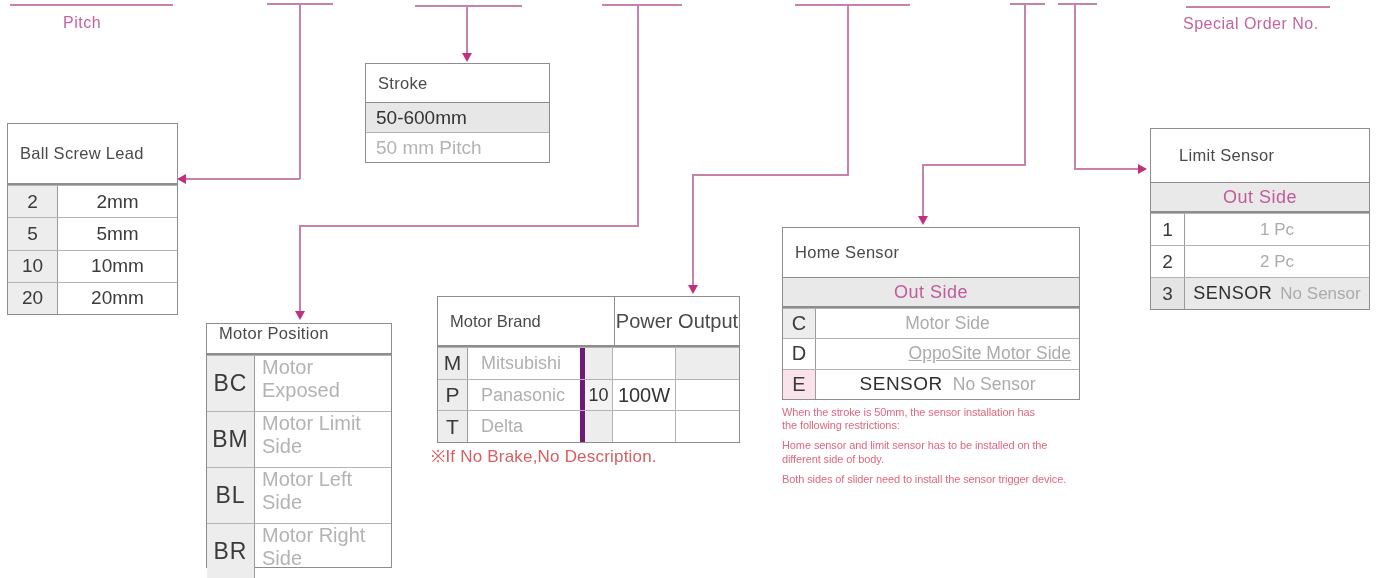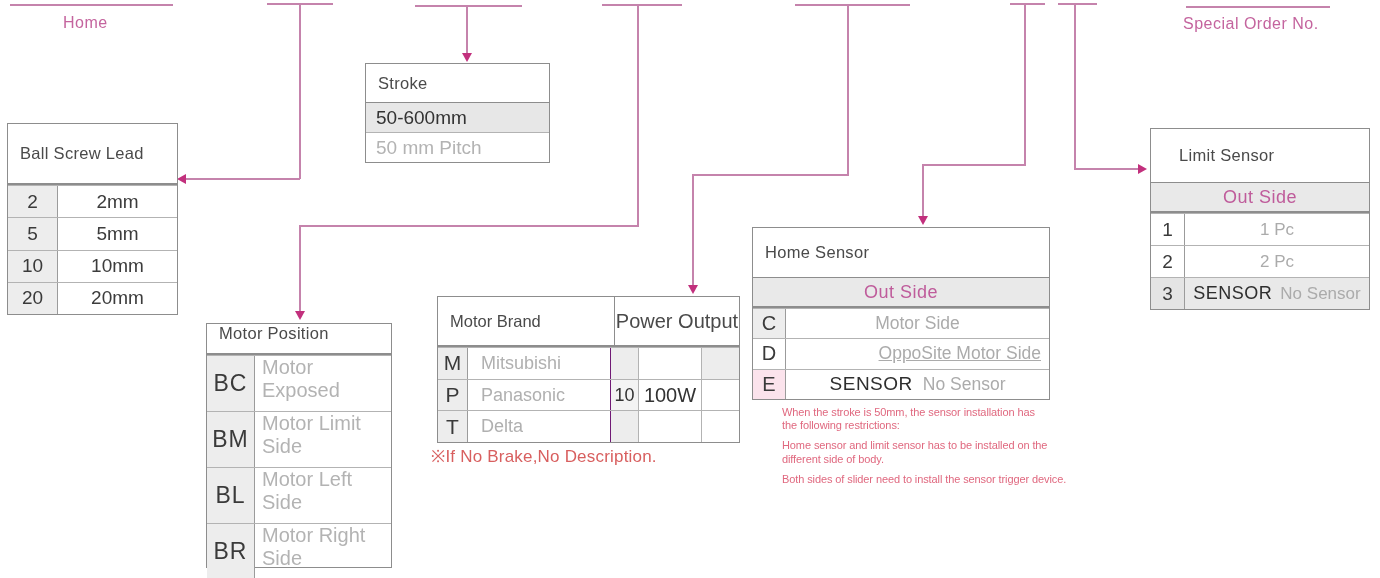--- a/index.html
+++ b/index.html
@@ -44,32 +44,32 @@
   #motor-pos .tbl-title { height:58px; align-items:flex-end; padding-bottom:10px; }
   #motor-pos .code { width:48px; font-size:23px; letter-spacing:1px; }
   #motor-pos .val { justify-content:flex-start; align-items:flex-end; padding:0 0 9px 7px; color:#b3b3b3; font-size:20px; }
 
   
   #motor-brand { left:437px; top:296px; width:303px; height:147px; }
   #motor-brand .hdr { display:flex; height:50px; border-bottom:2px solid #8d8d8d; }
   #motor-brand .hdr-brand { width:177px; display:flex; align-items:center; padding-left:12px; font-size:16.5px; color:#4a4a4a; border-right:1px solid #8d8d8d; }
   #motor-brand .hdr-power { flex:1; display:flex; align-items:center; justify-content:center; font-size:20px; color:#4a4a4a; }
   #motor-brand .code { width:30px; font-size:21px; }
-  #motor-brand .brand { width:143px; display:flex; align-items:center; padding-left:13px; font-size:18px; color:#b0b0b0; border-right:1px solid #701a75; }
+  #motor-brand .brand { width:117px; display:flex; align-items:center; padding-left:13px; font-size:18px; color:#b0b0b0; border-right:5px solid #701a75; }
   #motor-brand .poA { width:28px; display:flex; align-items:center; justify-content:center; border-right:1px solid #b3b3b3; font-size:18px; color:#333; }
   #motor-brand .poB { width:63px; display:flex; align-items:center; justify-content:center; border-right:1px solid #b3b3b3; font-size:20px; color:#333; }
   #motor-brand .poC { flex:1; }
   #motor-brand .shaded { background:#ededed; }
   #motor-brand .shaded-light { background:#f3f3f3; }
 
   .brake-note { position:absolute; left:431px; top:444px; color:#d85f5f; font-size:17px; letter-spacing:0.2px; }
 
   
   .sensor-sub { height:30px; display:flex; align-items:center; justify-content:center; background:#e9e9e9; color:#bf5c9b; font-size:18px; border-bottom:2px solid #8d8d8d; letter-spacing:0.5px; }
-  #home-sensor { left:752px; top:227px; width:298px; height:173px; }
+  #home-sensor { left:782px; top:227px; width:298px; height:173px; }
   #home-sensor .tbl-title { height:50px; border-bottom:1px solid #8d8d8d; }
   #home-sensor .code { width:33px; font-size:20px; }
   #home-sensor .val { color:#ababab; font-size:17.5px; }
   #home-sensor .code-white { background:#fff; }
   #home-sensor .code-pink { background:#fbe3ec; }
   #home-sensor .val-right { justify-content:flex-end; padding-right:8px;text-decoration:underline; }
   .sensor-strong { color:#2e2e2e; font-size:19px; letter-spacing:0.5px; margin-right:10px; }
 
   #limit-sensor { left:1150px; top:128px; width:220px; height:182px; }
   #limit-sensor .tbl-title { height:54px; border-bottom:1px solid #8d8d8d; padding-left:28px; }
@@ -90,21 +90,21 @@
 
   <div class="pline hseg" style="left:10px;top:4px;width:163px;"></div>
   <div class="pline hseg" style="left:267px;top:3px;width:66px;"></div>
   <div class="pline hseg" style="left:415px;top:5px;width:107px;"></div>
   <div class="pline hseg" style="left:602px;top:4px;width:80px;"></div>
   <div class="pline hseg" style="left:795px;top:4px;width:115px;"></div>
   <div class="pline hseg" style="left:1010px;top:3px;width:35px;"></div>
   <div class="pline hseg" style="left:1058px;top:3px;width:39px;"></div>
   <div class="pline hseg" style="left:1186px;top:6px;width:144px;"></div>
 
-  <div class="pink-label" style="left:63px;top:14px;">Home</div>
+  <div class="pink-label" style="left:63px;top:14px;">Pitch</div>
   <div class="pink-label" style="left:1183px;top:15px;">Special Order No.</div>
 
   <div class="pline vline" style="left:299px;top:5px;height:174px;"></div>
   <div class="pline hline" style="left:186px;top:178px;width:114px;"></div>
   <div class="arrow arrow-left" style="left:177px;top:174px;"></div>
 
   <div class="pline vline" style="left:466px;top:6px;height:47px;"></div>
   <div class="arrow arrow-down" style="left:462px;top:53px;"></div>
 
   <div class="pline vline" style="left:637px;top:5px;height:222px;"></div>

